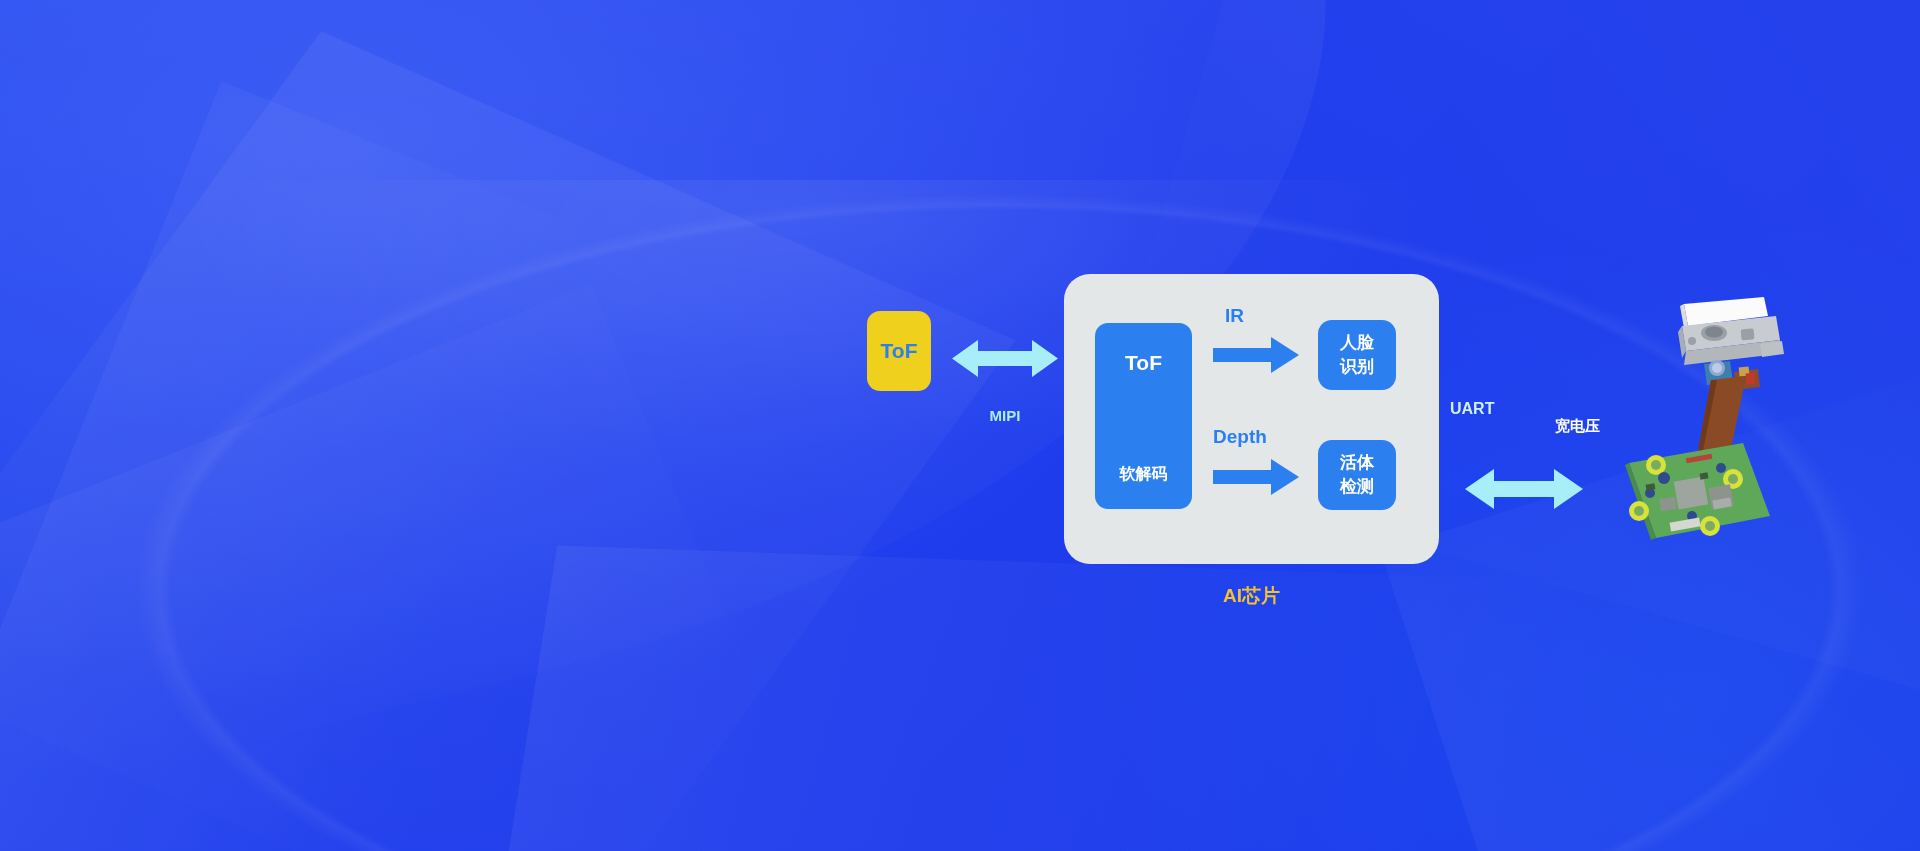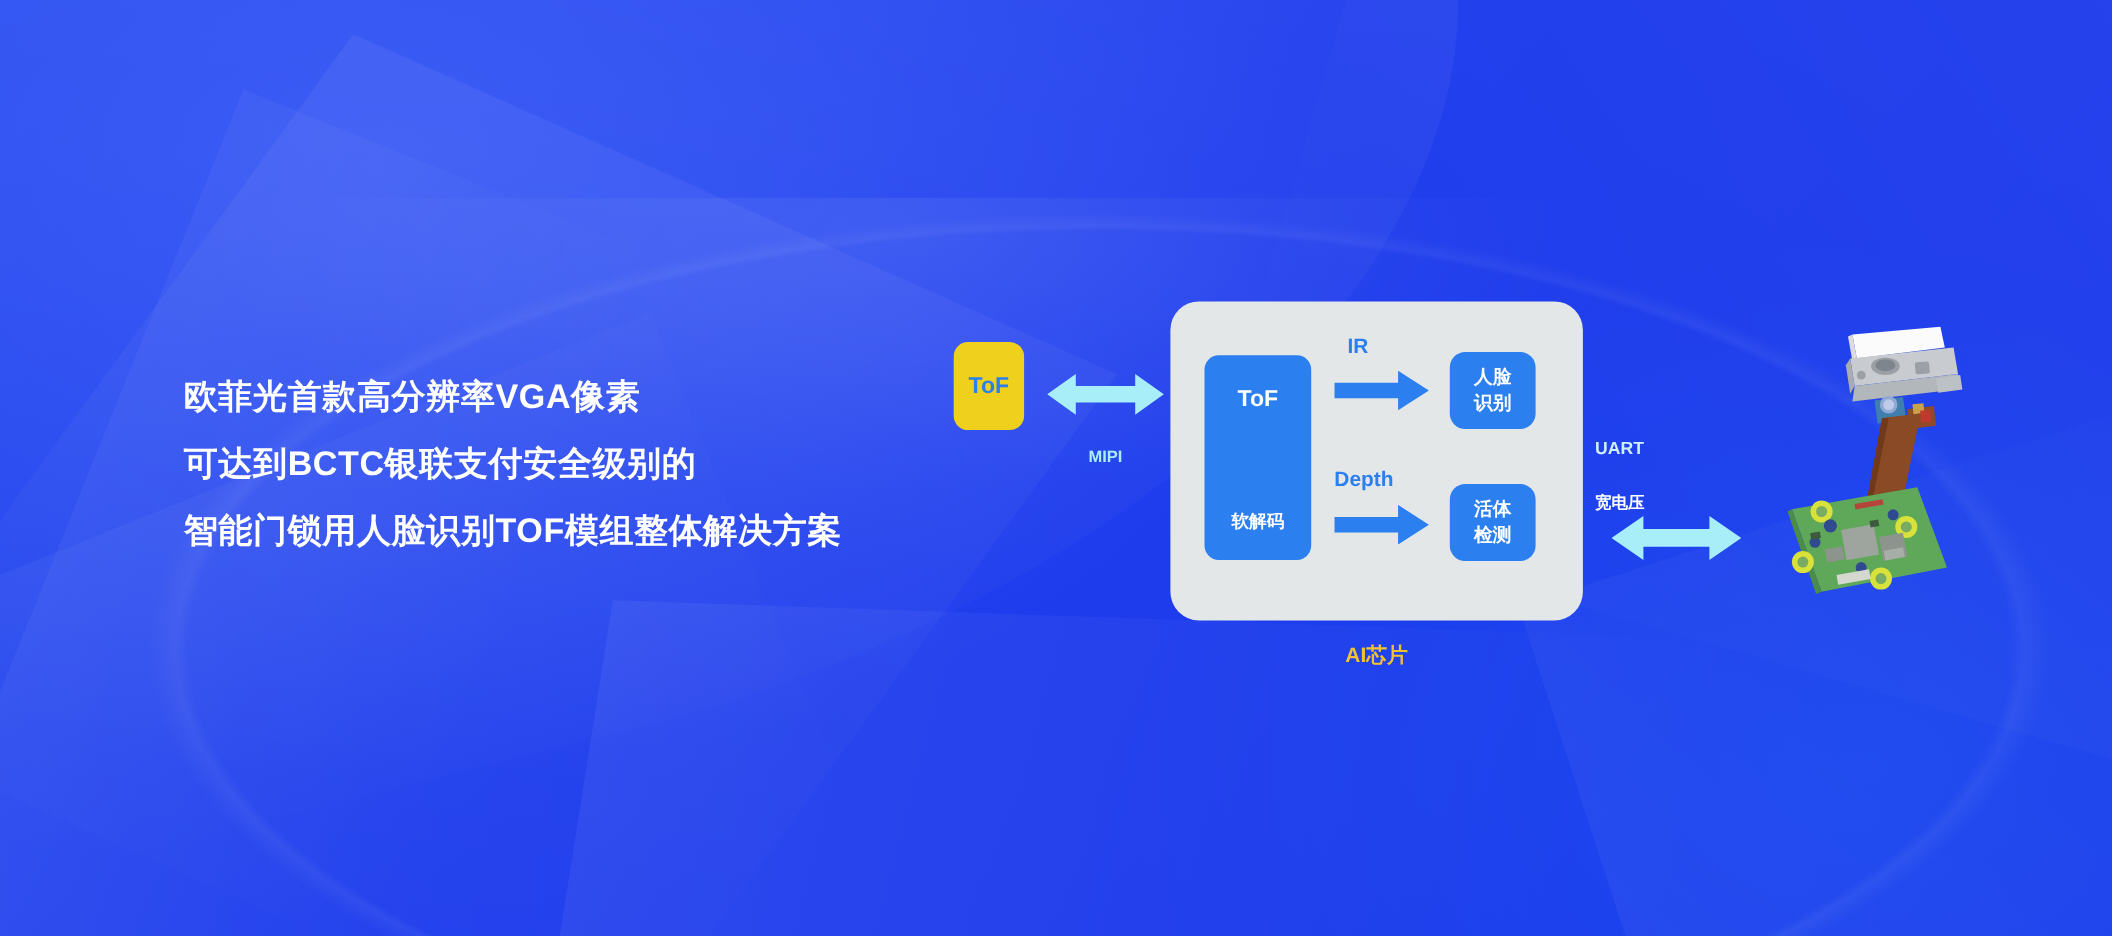--- a/index.html
+++ b/index.html
@@ -182,22 +182,22 @@
 
   .lbl-uart {
     position: absolute;
     left: 1450px; top: 400px;
     width: 150px; 
     color: #cfeffc;
     font-size: 16px; font-weight: bold;
   }
   .lbl-wide {
     position: absolute;
-    left: 1450px; top: 448px;
-    width: 150px; text-align: left;
+    left: 1450px; top: 417px;
+    width: 150px; text-align: right;
     color: #ffffff;
     font-size: 15px; font-weight: bold;
   }
   .arrow-uart {
     position: absolute;
     left: 1465px; top: 466px;
     width: 118px; height: 46px;
   }
 
   
@@ -215,25 +215,20 @@
   <div class="bgshape arc"></div>
   <div class="bgshape sweep"></div>
   <div class="bgshape s1"></div>
   <div class="bgshape s2"></div>
   <div class="bgshape s3"></div>
   <div class="bgshape s4"></div>
   <div class="bgshape s5"></div>
   <div class="bgshape s6"></div>
   <div class="bgshape s7"></div>
 
-  <div id="headline">
-    <span class="hl">欧菲光首款高分辨率VGA像素</span>
-    <span class="hl">可达到BCTC银联支付安全级别的</span>
-    <span class="hl">智能门锁用人脸识别TOF模组整体解决方案</span>
-  </div>
 
   <div id="diagram">
 
     <div class="tof-sensor">
       <span>ToF</span>
     </div>
 
     <svg class="arrow-mipi" viewBox="0 0 106 43">
       <polygon points="0,21.5 26,3 26,14 80,14 80,3 106,21.5 80,40 80,29 26,29 26,40" fill="#a8eef9"></polygon>
     </svg>

